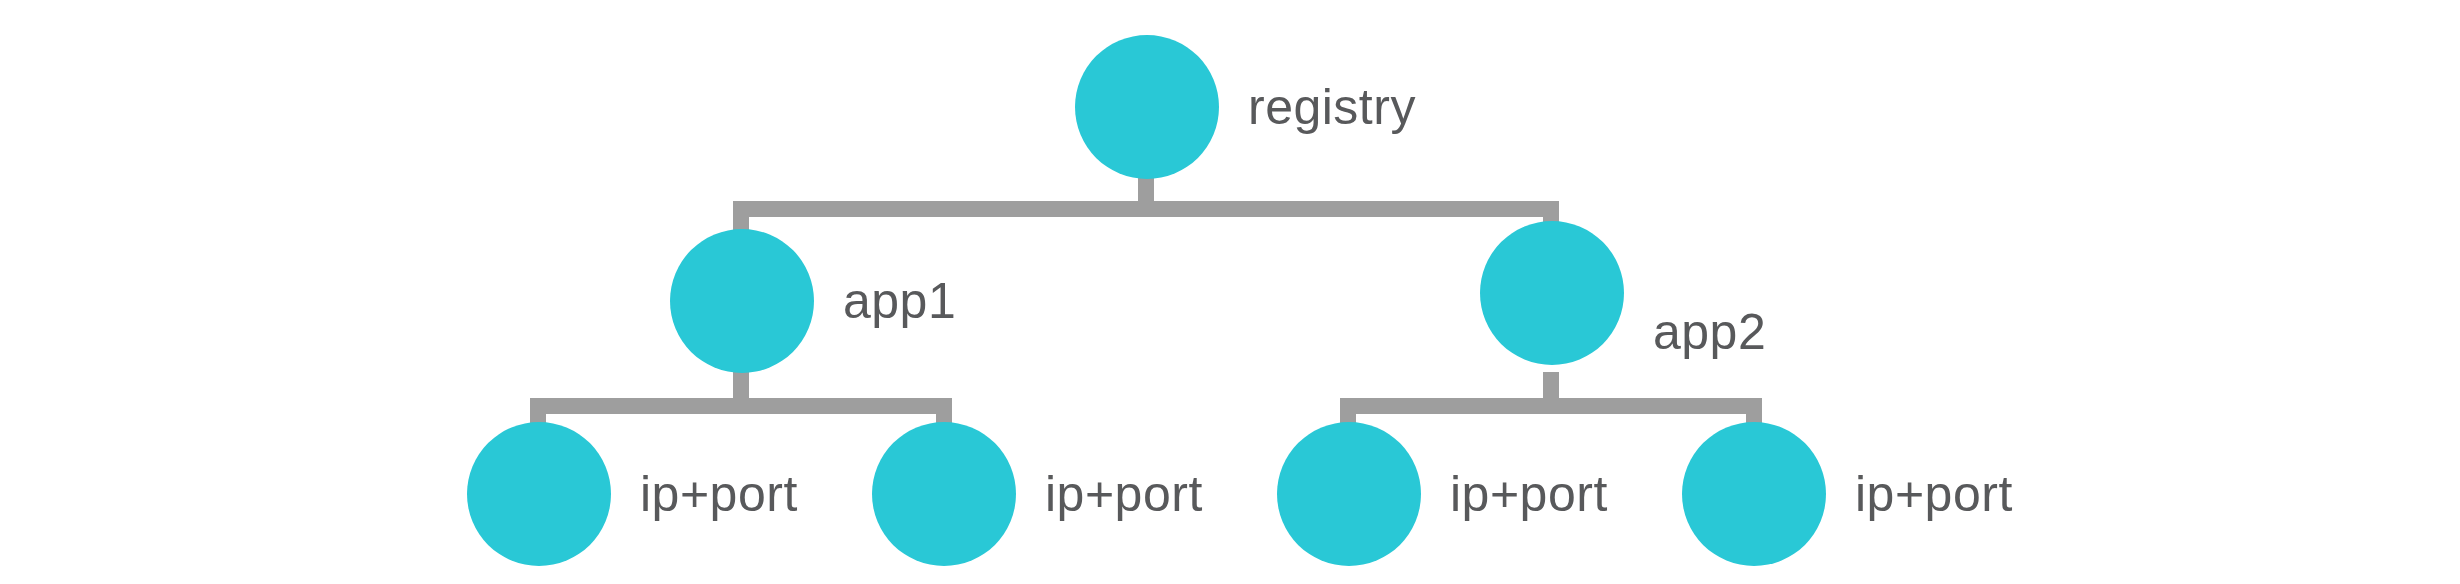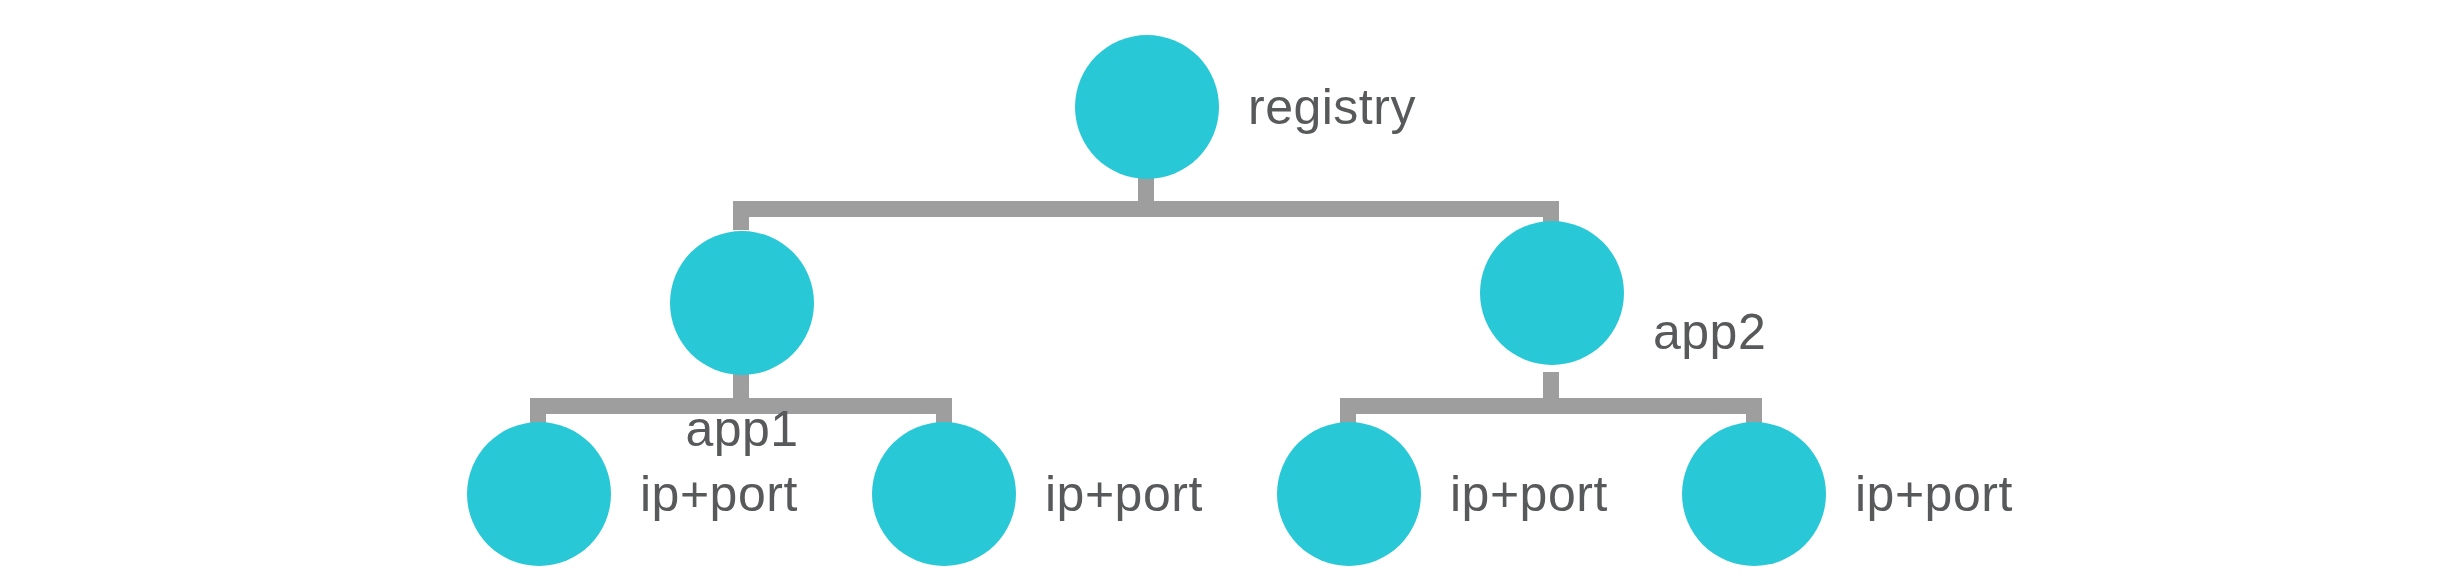--- a/index.html
+++ b/index.html
@@ -36,21 +36,21 @@
     flex: 0 0 auto;
   }
   .node .label {
     font-size: 50px;
     line-height: 1;
     color: var(--label_text);
     white-space: nowrap;
     letter-spacing: 0.5px;
   }
   .node-registry { left: 1051px; top: 19px; }
-  .node-app1     { left: 646px;  top: 207px; flex-direction: column; }
+  .node-app1     { left: 646px;  top: 213px; }
   .node-app2     { left: 1456px; top: 213px; align-items: flex-end; }
   .node-leaf1    { left: 443px;  top: 406px; }
   .node-leaf2    { left: 848px;  top: 406px; }
   .node-leaf3    { left: 1253px; top: 406px; }
   .node-leaf4    { left: 1658px; top: 406px; }
   
   .line {
     position: absolute;
     background: var(--connector);
   }

